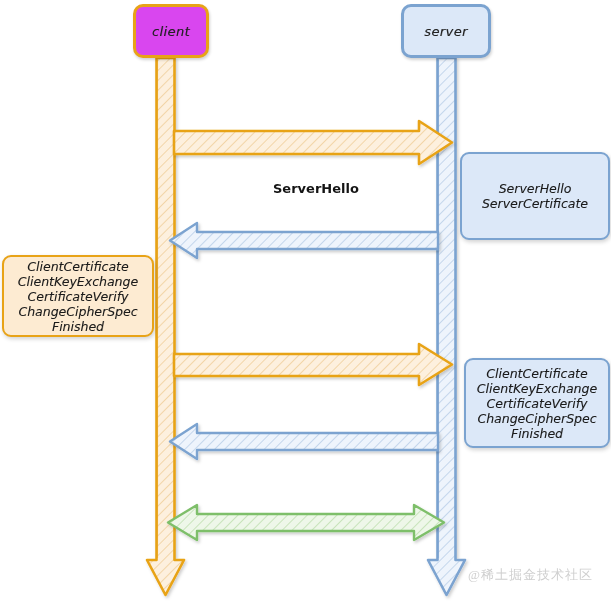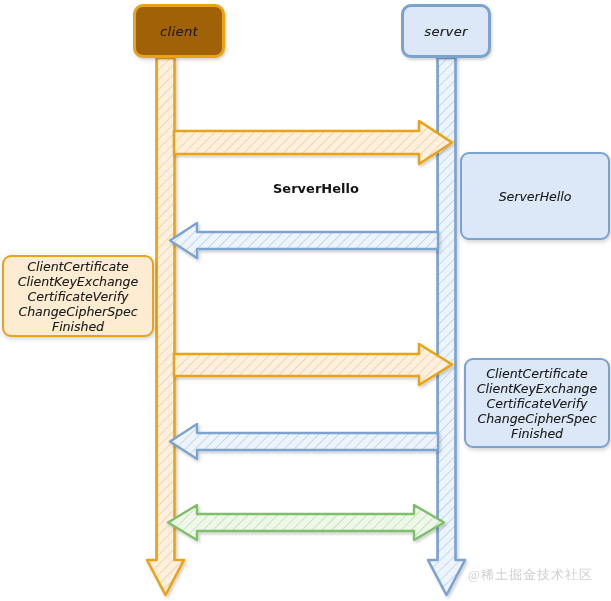--- a/index.html
+++ b/index.html
@@ -36,22 +36,22 @@
   }
   .actor-label {
     font-family: "DejaVu Sans", sans-serif;
     font-size: 13px;
     letter-spacing: 0.4px;
     font-style: italic;
     color: #222222;
     text-shadow: 0.4px 0.3px 0 rgba(0,0,0,0.35);
   }
   #actor-client {
-    left: 133px; top: 4px; width: 92px; height: 54px;
-    background: #a16207;
+    left: 133px; top: 4px; width: 76px; height: 54px;
+    background: #d946ef;
     border: 3px solid #e8a317;
     box-shadow: 1px 2px 3px rgba(0,0,0,0.18);
   }
   #actor-server {
     left: 401px; top: 4px; width: 90px; height: 54px;
     background: #dce8f8;
     border: 3px solid #7ba3d0;
     box-shadow: 1px 2px 3px rgba(0,0,0,0.18);
   }
 
@@ -174,20 +174,21 @@
   <div class="actor-box" id="actor-client">
     <span class="actor-label">client</span>
   </div>
 
   <div class="actor-box" id="actor-server">
     <span class="actor-label">server</span>
   </div>
 
   <div class="note-box note-blue" id="note-server-hello">
     <span class="note-line">ServerHello</span>
+    <span class="note-line">ServerCertificate</span>
   </div>
 
   <div class="note-box note-orange" id="note-client-left">
     <span class="note-line">ClientCertificate</span>
     <span class="note-line">ClientKeyExchange</span>
     <span class="note-line">CertificateVerify</span>
     <span class="note-line">ChangeCipherSpec</span>
     <span class="note-line">Finished</span>
   </div>
 

